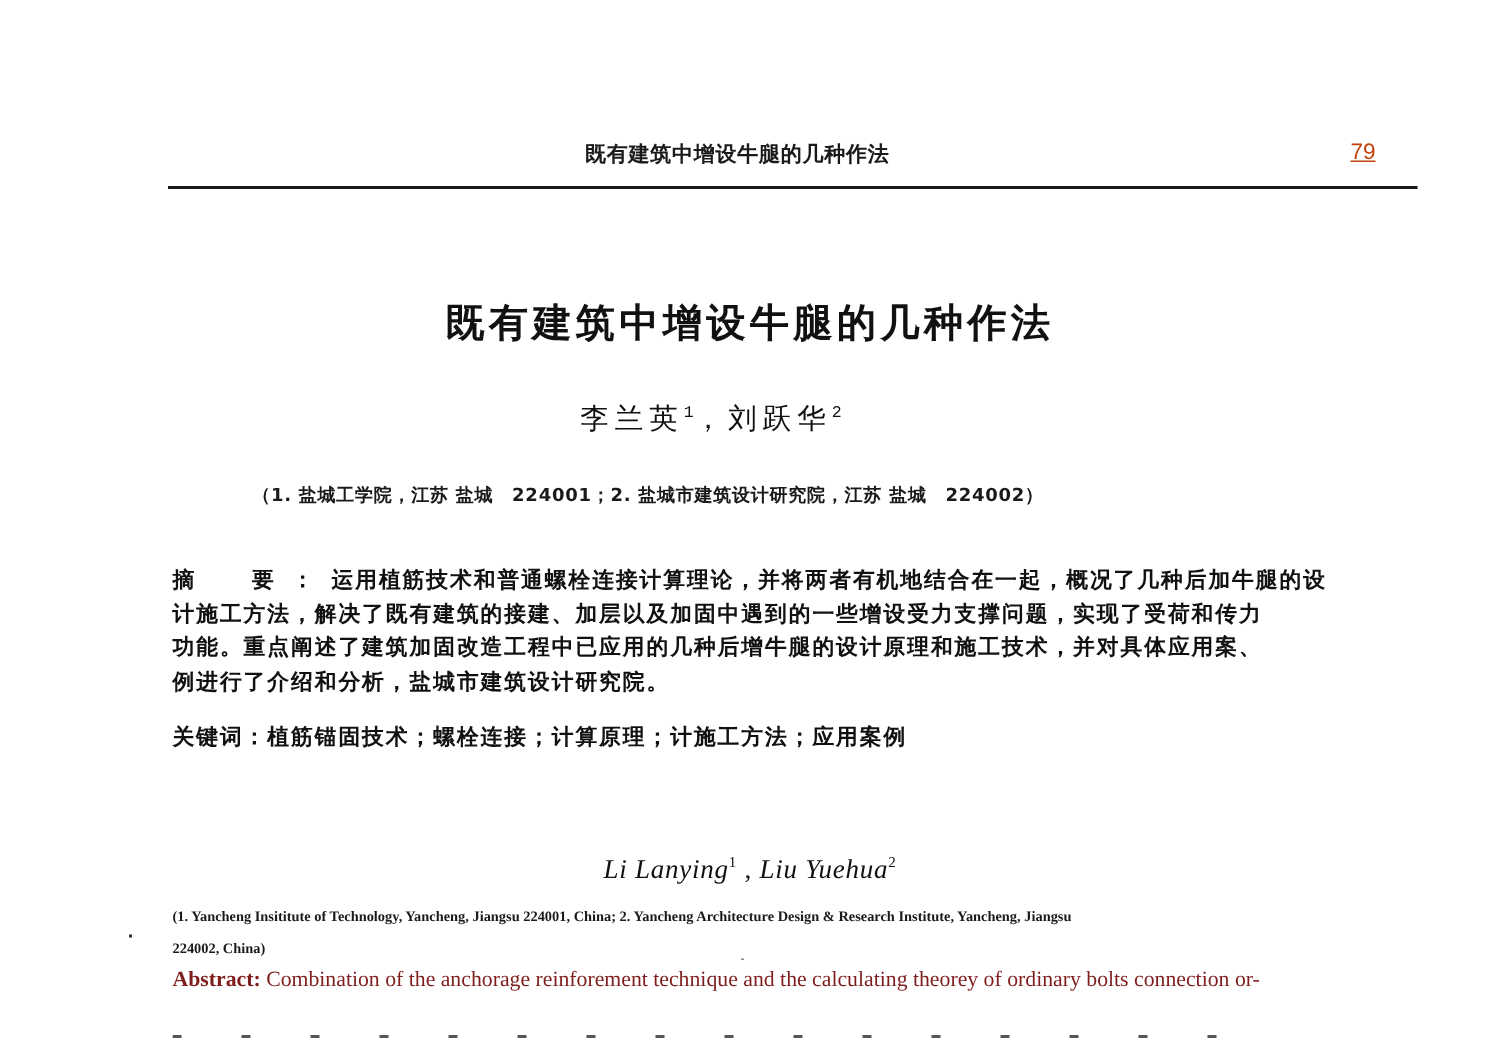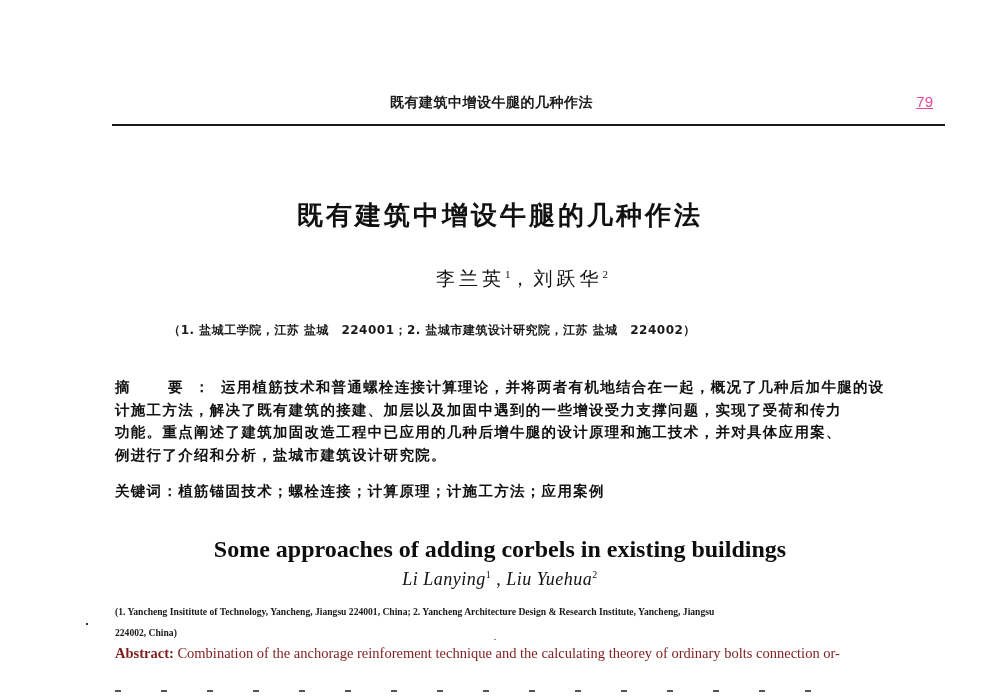--- a/index.html
+++ b/index.html
@@ -32,25 +32,25 @@
       position: absolute;
       left: 275px;
       top: 2px;
       font-size: 14px;
       font-weight: bold;
       letter-spacing: 0.5px;
       color: #1a1a1a;
     }
     .page-number {
       position: absolute;
-      right: 12px;
+      right: 28px;
       top: 1px;
       font-family: "Liberation Sans", sans-serif;
       font-size: 15px;
-      color: #ec4899;
+      color: #c2410c;
       text-decoration: underline;
     }
     .header-rule {
       position: absolute;
       left: 112px;
       top: 124px;
       width: 833px;
       height: 2px;
       background: #1a1a1a;
     }
@@ -64,25 +64,24 @@
       font-weight: bold;
       letter-spacing: 3px;
       color: #111111;
     }
     .cn-authors {
       position: absolute;
       left: 0;
       top: 266px;
       width: 948px;
       text-align: center;
-      font-family: Liberation Serif, serif;
+      font-family: Liberation Mono, monospace;
       font-size: 19px;
       letter-spacing: 4px;
       color: #111111;
-      margin-left: 48px;
     }
     .cn-authors sup {
       font-size: 11px;
       letter-spacing: 0;
     }
     .cn-affil {
       position: absolute;
       left: 0;
       top: 322px;
       width: 864px;
@@ -224,21 +223,20 @@
     <div><span class="cn-abstract-label">摘　要：</span><span>运用植筋技术和普通螺栓连接计算理论，并将两者有机地结合在一起，概况了几种后加牛腿的设</span></div>
     <div>计施工方法，解决了既有建筑的接建、加层以及加固中遇到的一些增设受力支撑问题，实现了受荷和传力</div>
     <div>功能。重点阐述了建筑加固改造工程中已应用的几种后增牛腿的设计原理和施工技术，并对具体应用案、</div>
     <div>例进行了介绍和分析，盐城市建筑设计研究院。</div>
   </div>
 
   <div class="cn-keywords">
     <span>关键词：</span><span>植筋锚固技术；螺栓连接；计算原理；计施工方法；应用案例</span>
   </div>
 
-  <div class="en-title">Some approaches of adding corbels in existing buildings</div>
 
   <div class="en-authors">
     <span>Li Lanying</span><sup>1</sup><span style="white-space:pre"> , </span><span>Liu Yuehua</span><sup>2</sup>
   </div>
 
   <div class="en-affil">
     <div>(1. Yancheng Insititute of Technology, Yancheng, Jiangsu 224001, China; 2. Yancheng Architecture Design &amp; Research Institute, Yancheng, Jiangsu</div>
     <div>224002, China)</div>
   </div>
 

